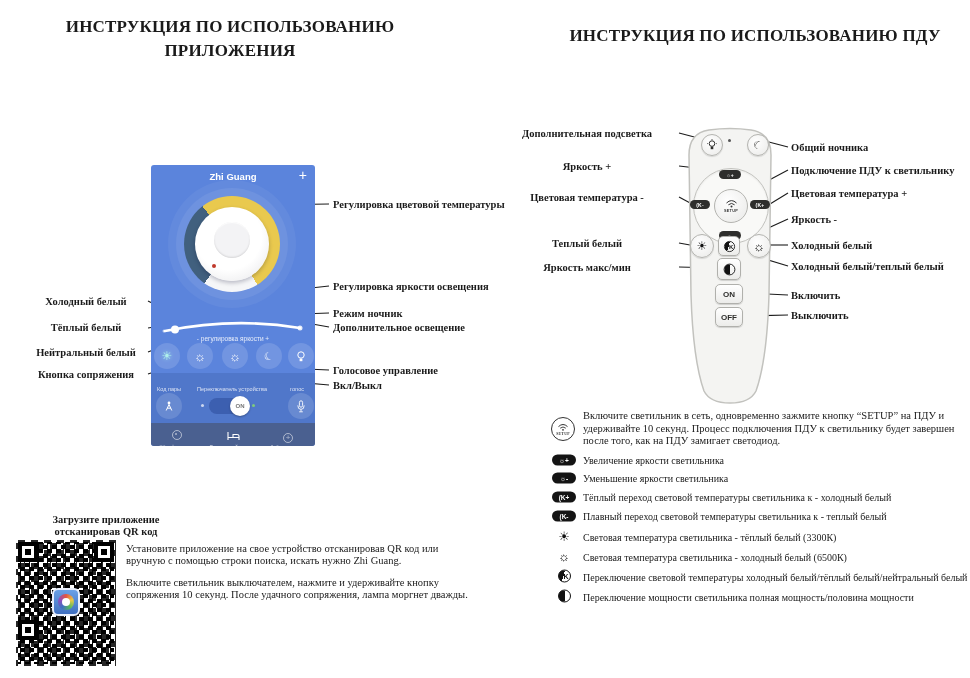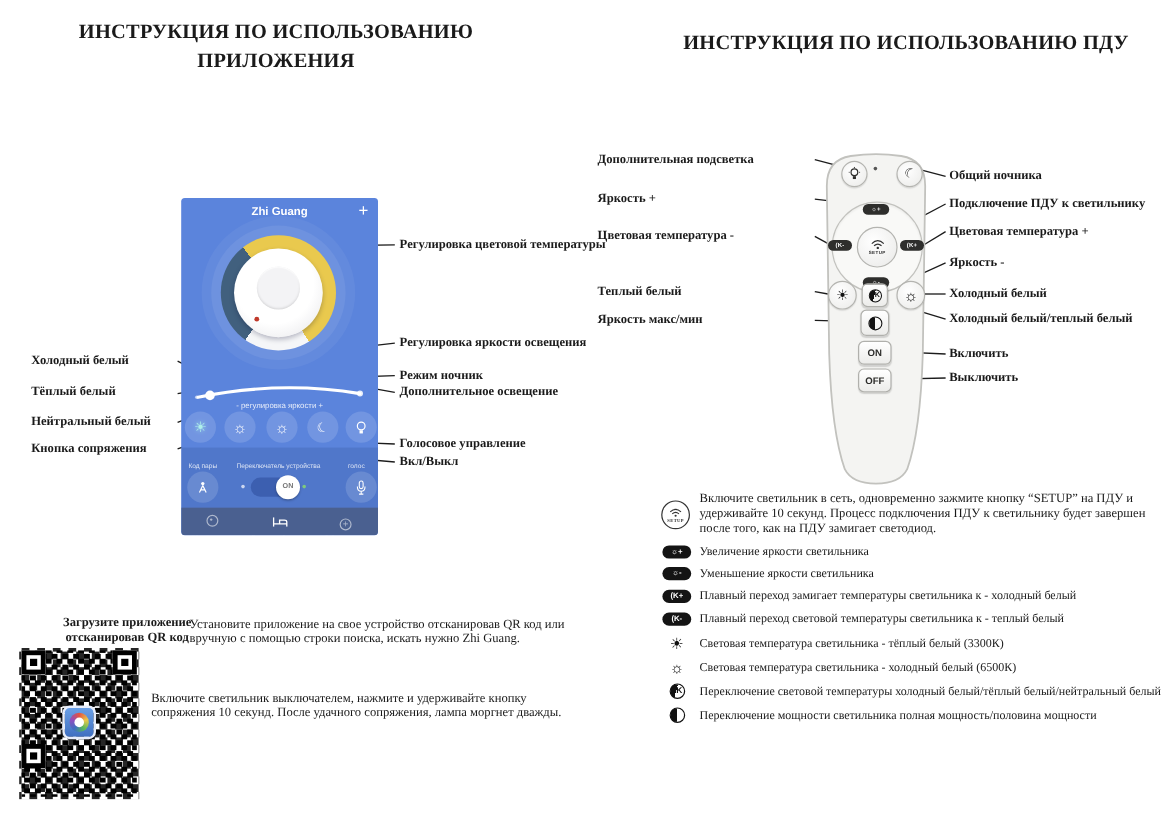--- a/index.html
+++ b/index.html
@@ -1,21 +1,21 @@
 <!DOCTYPE html>
 <html style="--app-blue: #5b84dc; --app-tabbar: #4a6090; --ring-yellow: #e9c94e; --ring-slate: #41607e; --toggle-blue: #3c5fb0;"><head>
 <meta charset="utf-8">
 <style>
   html,body{margin:0;padding:0;background:#fff;}
   #page{position:relative;width:970px;height:678px;background:#fff;overflow:hidden;
         font-family:"Liberation Serif",serif;color:#1a1a1a;}
   svg.overlay{position:absolute;left:0;top:0;pointer-events:none;}
   .title{position:absolute;font-weight:bold;font-size:17px;text-align:center;line-height:1.4;letter-spacing:.2px;}
   .co{position:absolute;font-weight:bold;font-size:10.5px;white-space:nowrap;transform:translateY(-50%);}
-  .co.ra{text-align:left;}
+  .co.ra{text-align:center;}
   .body-text{position:absolute;font-size:10.5px;line-height:1.18;}
   
   #phone{position:absolute;left:151px;top:127px;width:164px;height:281px;background:var(--app-blue);
          border-radius:3px;font-family:"Liberation Sans",sans-serif;overflow:hidden;margin-top:38px;}
   .ph-header{position:absolute;left:0;top:0;width:100%;height:22px;}
   .ph-title{position:absolute;width:100%;text-align:center;top:6px;font-size:9.5px;font-weight:bold;color:#fff;}
   .ph-add{position:absolute;right:8px;top:3px;font-size:14px;color:#fff;line-height:1;}
   .glow{position:absolute;border-radius:50%;}
   .g1{left:17px;top:15px;width:128px;height:128px;background:rgba(255,255,255,.05);}
   .g2{left:25px;top:23px;width:112px;height:112px;background:rgba(255,255,255,.07);}
@@ -214,21 +214,21 @@
 
   <div class="body-text" style="left:14px;top:514px;width:112px;text-align:center;font-weight:bold;line-height:1.15;margin-left:36px;">Загрузите приложение отсканировав QR код</div>
   <div id="qr">
     <div class="finder" style="left:2px;top:2px;"></div>
     <div class="finder" style="right:2px;top:2px;"></div>
     <div class="finder" style="left:2px;bottom:26px;"></div>
     <div class="qr-app">
         <i></i>
       </div>
   </div>
-  <div class="body-text" style="left:126px;top:515px;width:350px;margin-left:32px;">Установите приложение на свое устройство отсканировав QR код или вручную с помощью строки поиска, искать нужно Zhi Guang.</div>
+  <div class="body-text" style="left:126px;top:543px;width:350px;">Установите приложение на свое устройство отсканировав QR код или вручную с помощью строки поиска, искать нужно Zhi Guang.</div>
   <div class="body-text" style="left:126px;top:577px;width:350px;">Включите светильник выключателем, нажмите и удерживайте кнопку сопряжения 10 секунд. После удачного сопряжения, лампа моргнет дважды.</div>
 
   <div id="remote">
     <svg width="106" height="282" style="position:absolute;left:0;top:0;">
       <path d="M 12 30 Q 12 8 32 5 Q 53 2 74 5 Q 94 8 94 30 L 92 170 Q 90 235 79 266 Q 73 278 53 278 Q 33 278 27 266 Q 16 235 14 170 Z" fill="#f4f4f2" stroke="#c2c2be" stroke-width="1.5"></path>
     </svg>
     <div class="rbtn" style="left:24px;top:9px;width:20px;height:20px;">
       <svg width="10" height="12">
           <circle cx="5" cy="4.6" r="2.8" stroke="#2e2e2c" stroke-width="1" fill="none"></circle>
           <rect x="3.7" y="7.8" width="2.6" height="2.4" fill="#2e2e2c"></rect>
@@ -304,21 +304,21 @@
   <div class="legend-row" style="top:478px;">
     <span class="legend-ic">
         <span class="pill-ic">☼-</span>
       </span>
     <span class="legend-tx">Уменьшение яркости светильника</span>
   </div>
   <div class="legend-row" style="top:497px;">
     <span class="legend-ic">
         <span class="pill-ic">(K+</span>
       </span>
-    <span class="legend-tx">Плавный переход замигает температуры светильника к - холодный белый</span>
+    <span class="legend-tx">Тёплый переход световой температуры светильника к - холодный белый</span>
   </div>
   <div class="legend-row" style="top:516px;">
     <span class="legend-ic">
         <span class="pill-ic">(K-</span>
       </span>
     <span class="legend-tx">Плавный переход световой температуры светильника к - теплый белый</span>
   </div>
   <div class="legend-row" style="top:536px;">
     <span class="legend-ic">
         <span class="sun-ic">☀</span>

